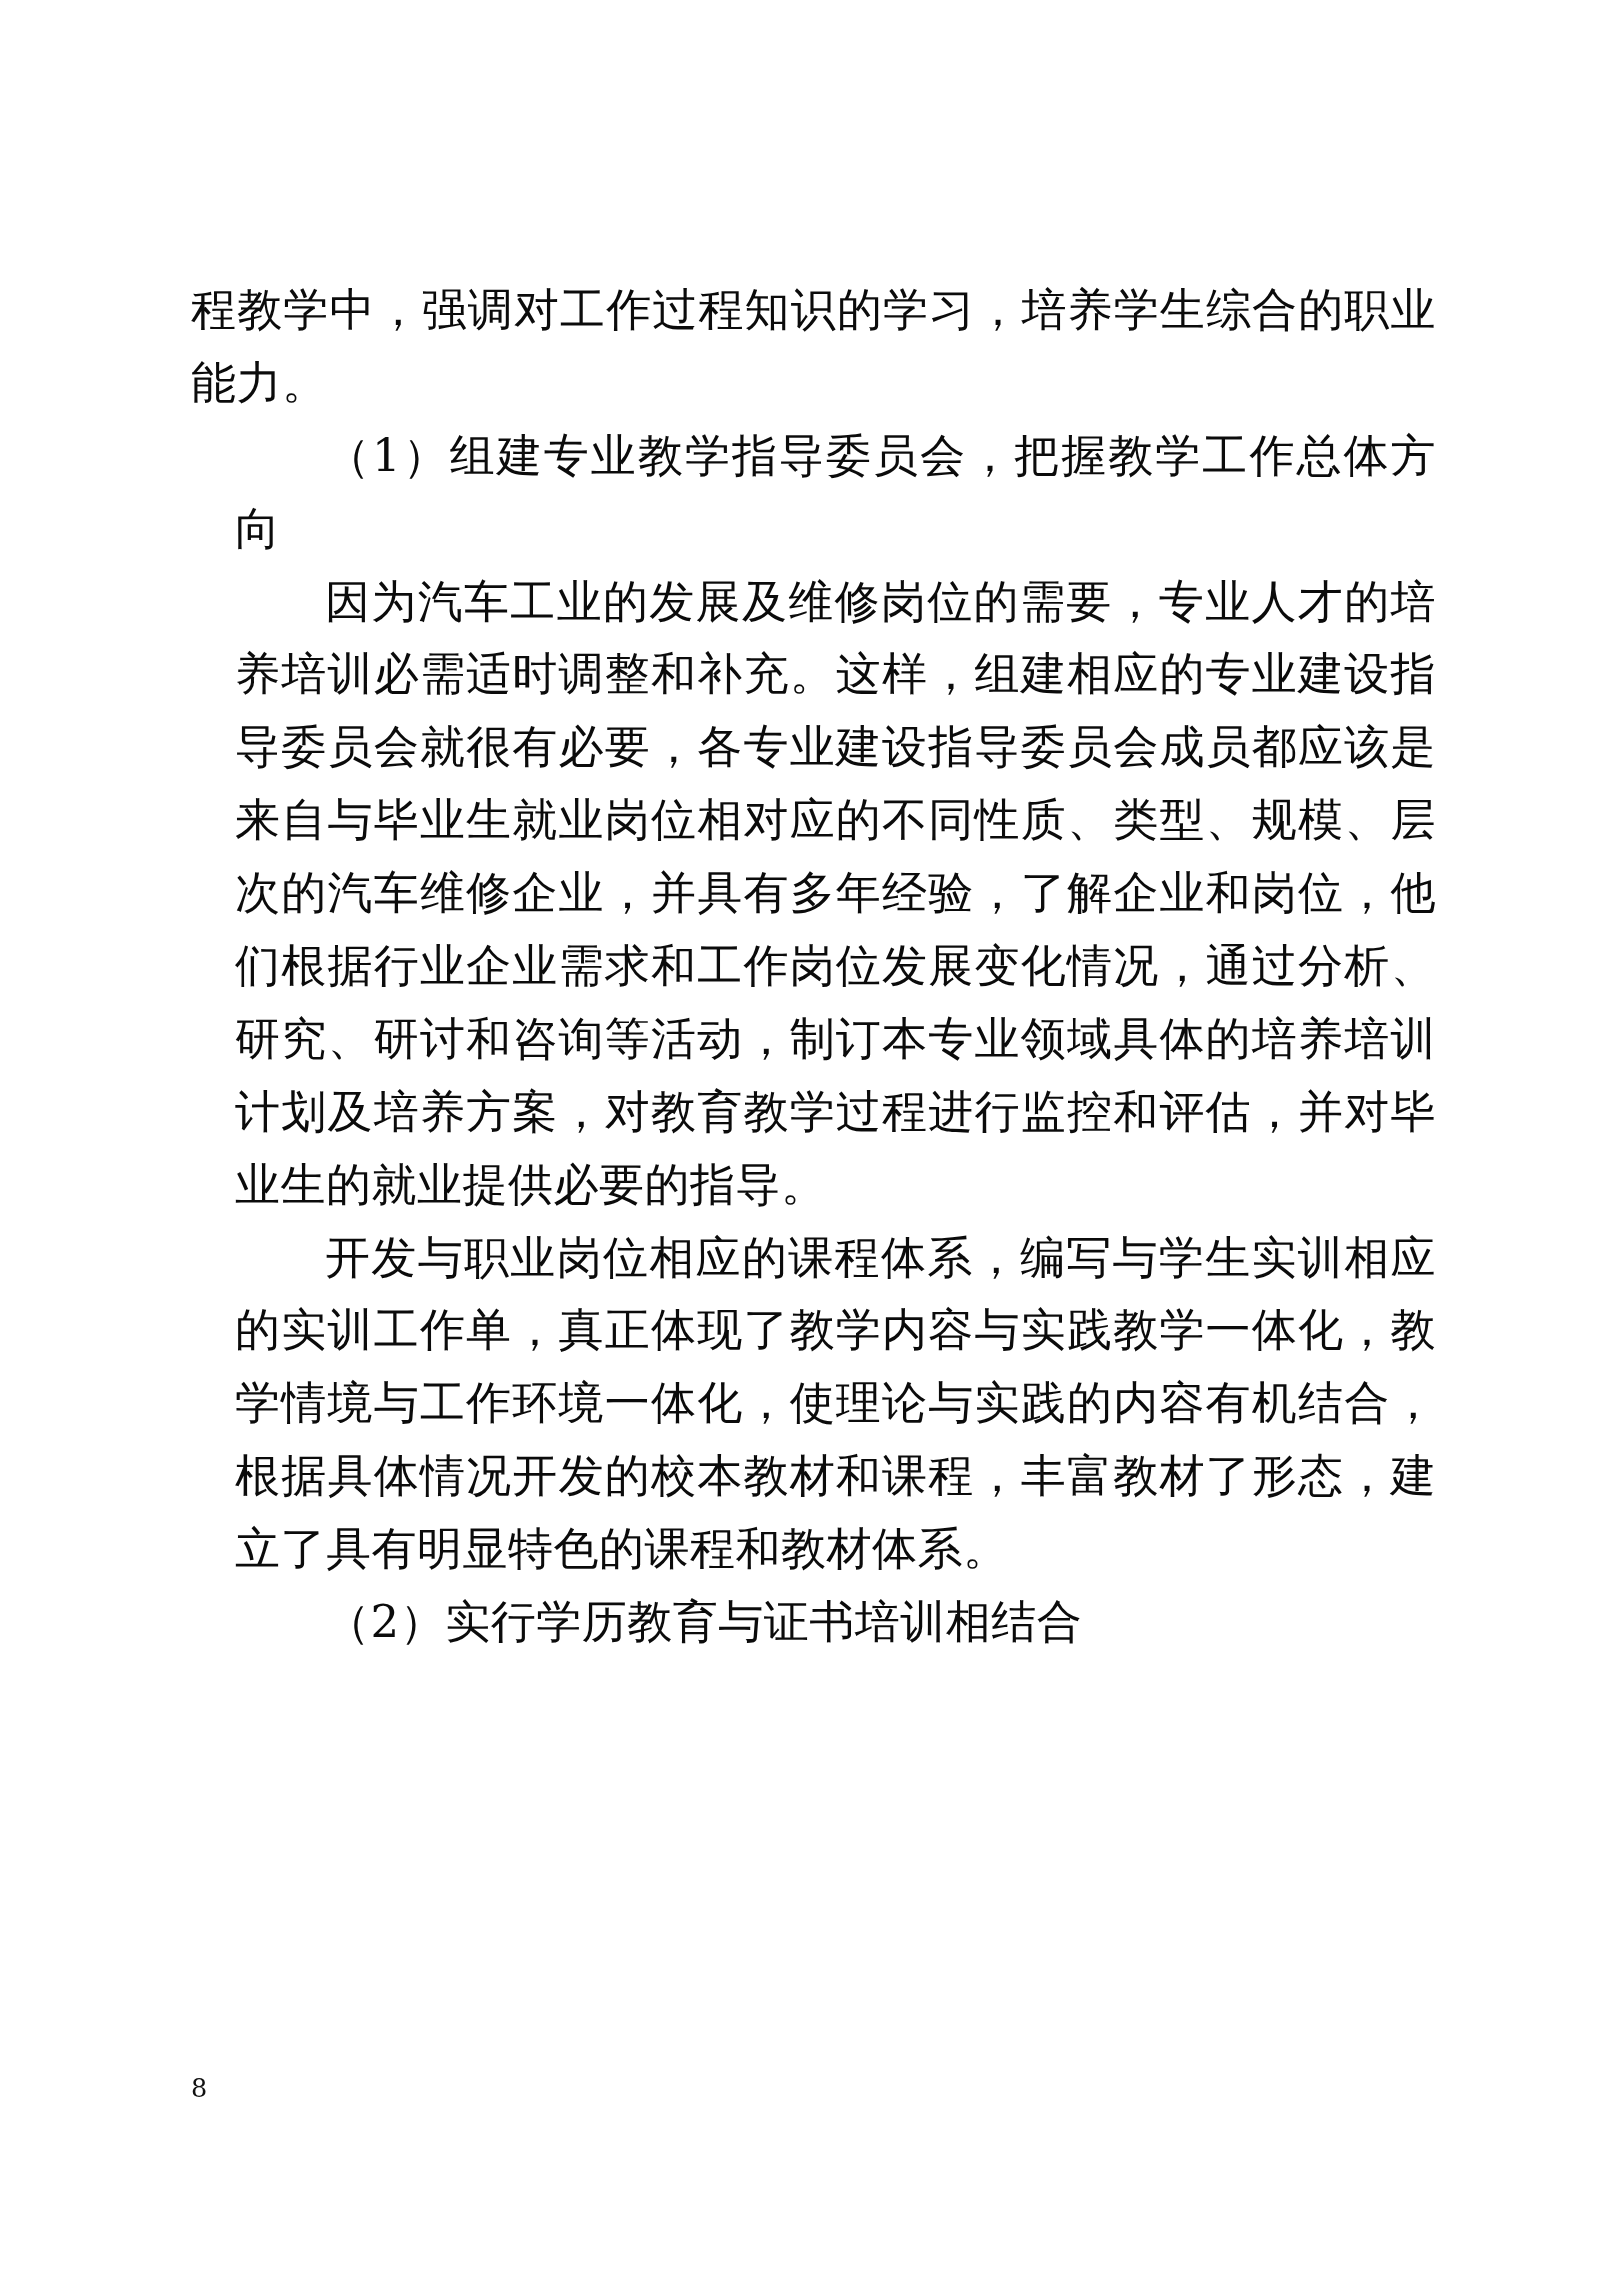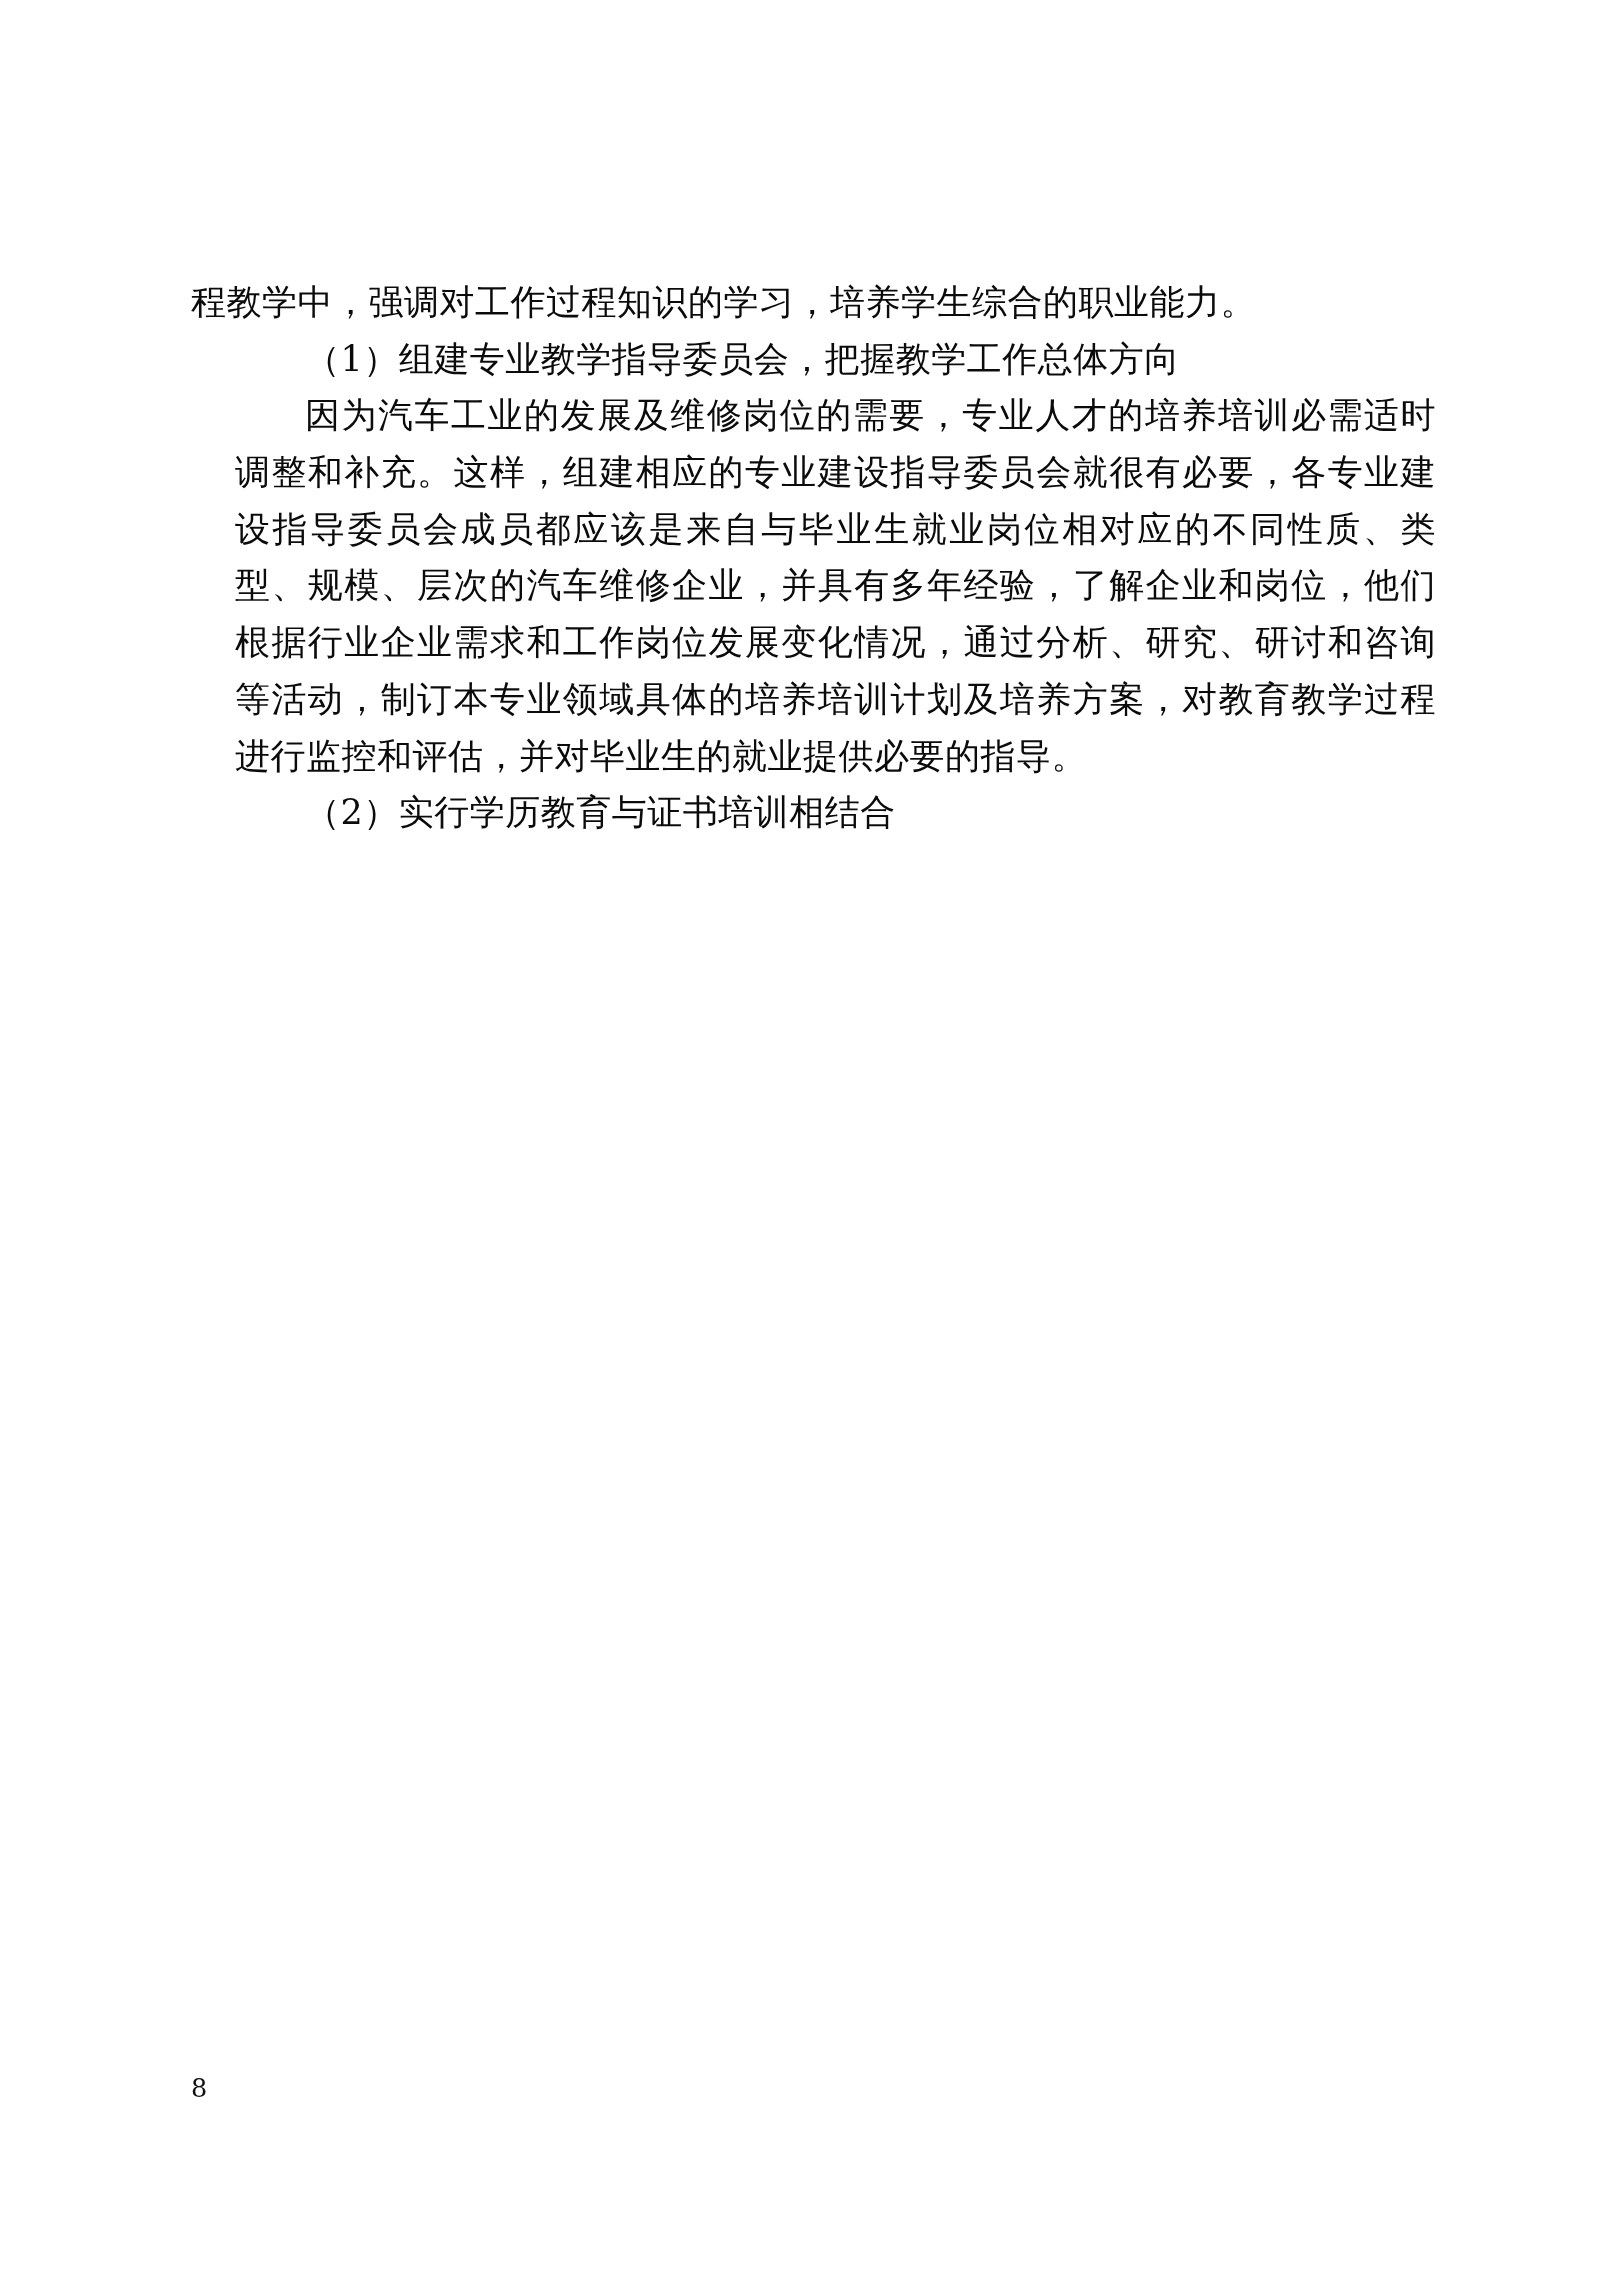--- a/index.html
+++ b/index.html
@@ -18,21 +18,21 @@
     overflow: hidden;
   }
   .content {
     position: absolute;
     left: 191px;
     top: 274px;
     width: 1245px;
   }
   p {
     margin: 0;
-    font-size: 35px;
+    font-size: 45px;
     line-height: 1.62;
     letter-spacing: 0.5px;
     text-align: justify;
     text-justify: inter-ideograph;
     color: #0b0b0b;
   }
   p.indent {
     text-indent: 2em;
     margin-left: 44px;
   }
@@ -46,17 +46,18 @@
   }
 </style>
 </head>
 <body>
 
 <div class="page">
   <div class="content">
     <p>程教学中，强调对工作过程知识的学习，培养学生综合的职业能力。</p>
     <p class="indent">（1）组建专业教学指导委员会，把握教学工作总体方向</p>
     <p class="indent">因为汽车工业的发展及维修岗位的需要，专业人才的培养培训必需适时调整和补充。这样，组建相应的专业建设指导委员会就很有必要，各专业建设指导委员会成员都应该是来自与毕业生就业岗位相对应的不同性质、类型、规模、层次的汽车维修企业，并具有多年经验，了解企业和岗位，他们根据行业企业需求和工作岗位发展变化情况，通过分析、研究、研讨和咨询等活动，制订本专业领域具体的培养培训计划及培养方案，对教育教学过程进行监控和评估，并对毕业生的就业提供必要的指导。</p>
+    <p class="indent">开发与职业岗位相应的课程体系，编写与学生实训相应的实训工作单，真正体现了教学内容与实践教学一体化，教学情境与工作环境一体化，使理论与实践的内容有机结合，根据具体情况开发的校本教材和课程，丰富教材了形态，建立了具有明显特色的课程和教材体系。</p>
     <p class="indent">（2）实行学历教育与证书培训相结合</p>
   </div>
   <div class="page-number">8</div>
 </div>
 
 
 </body></html>

